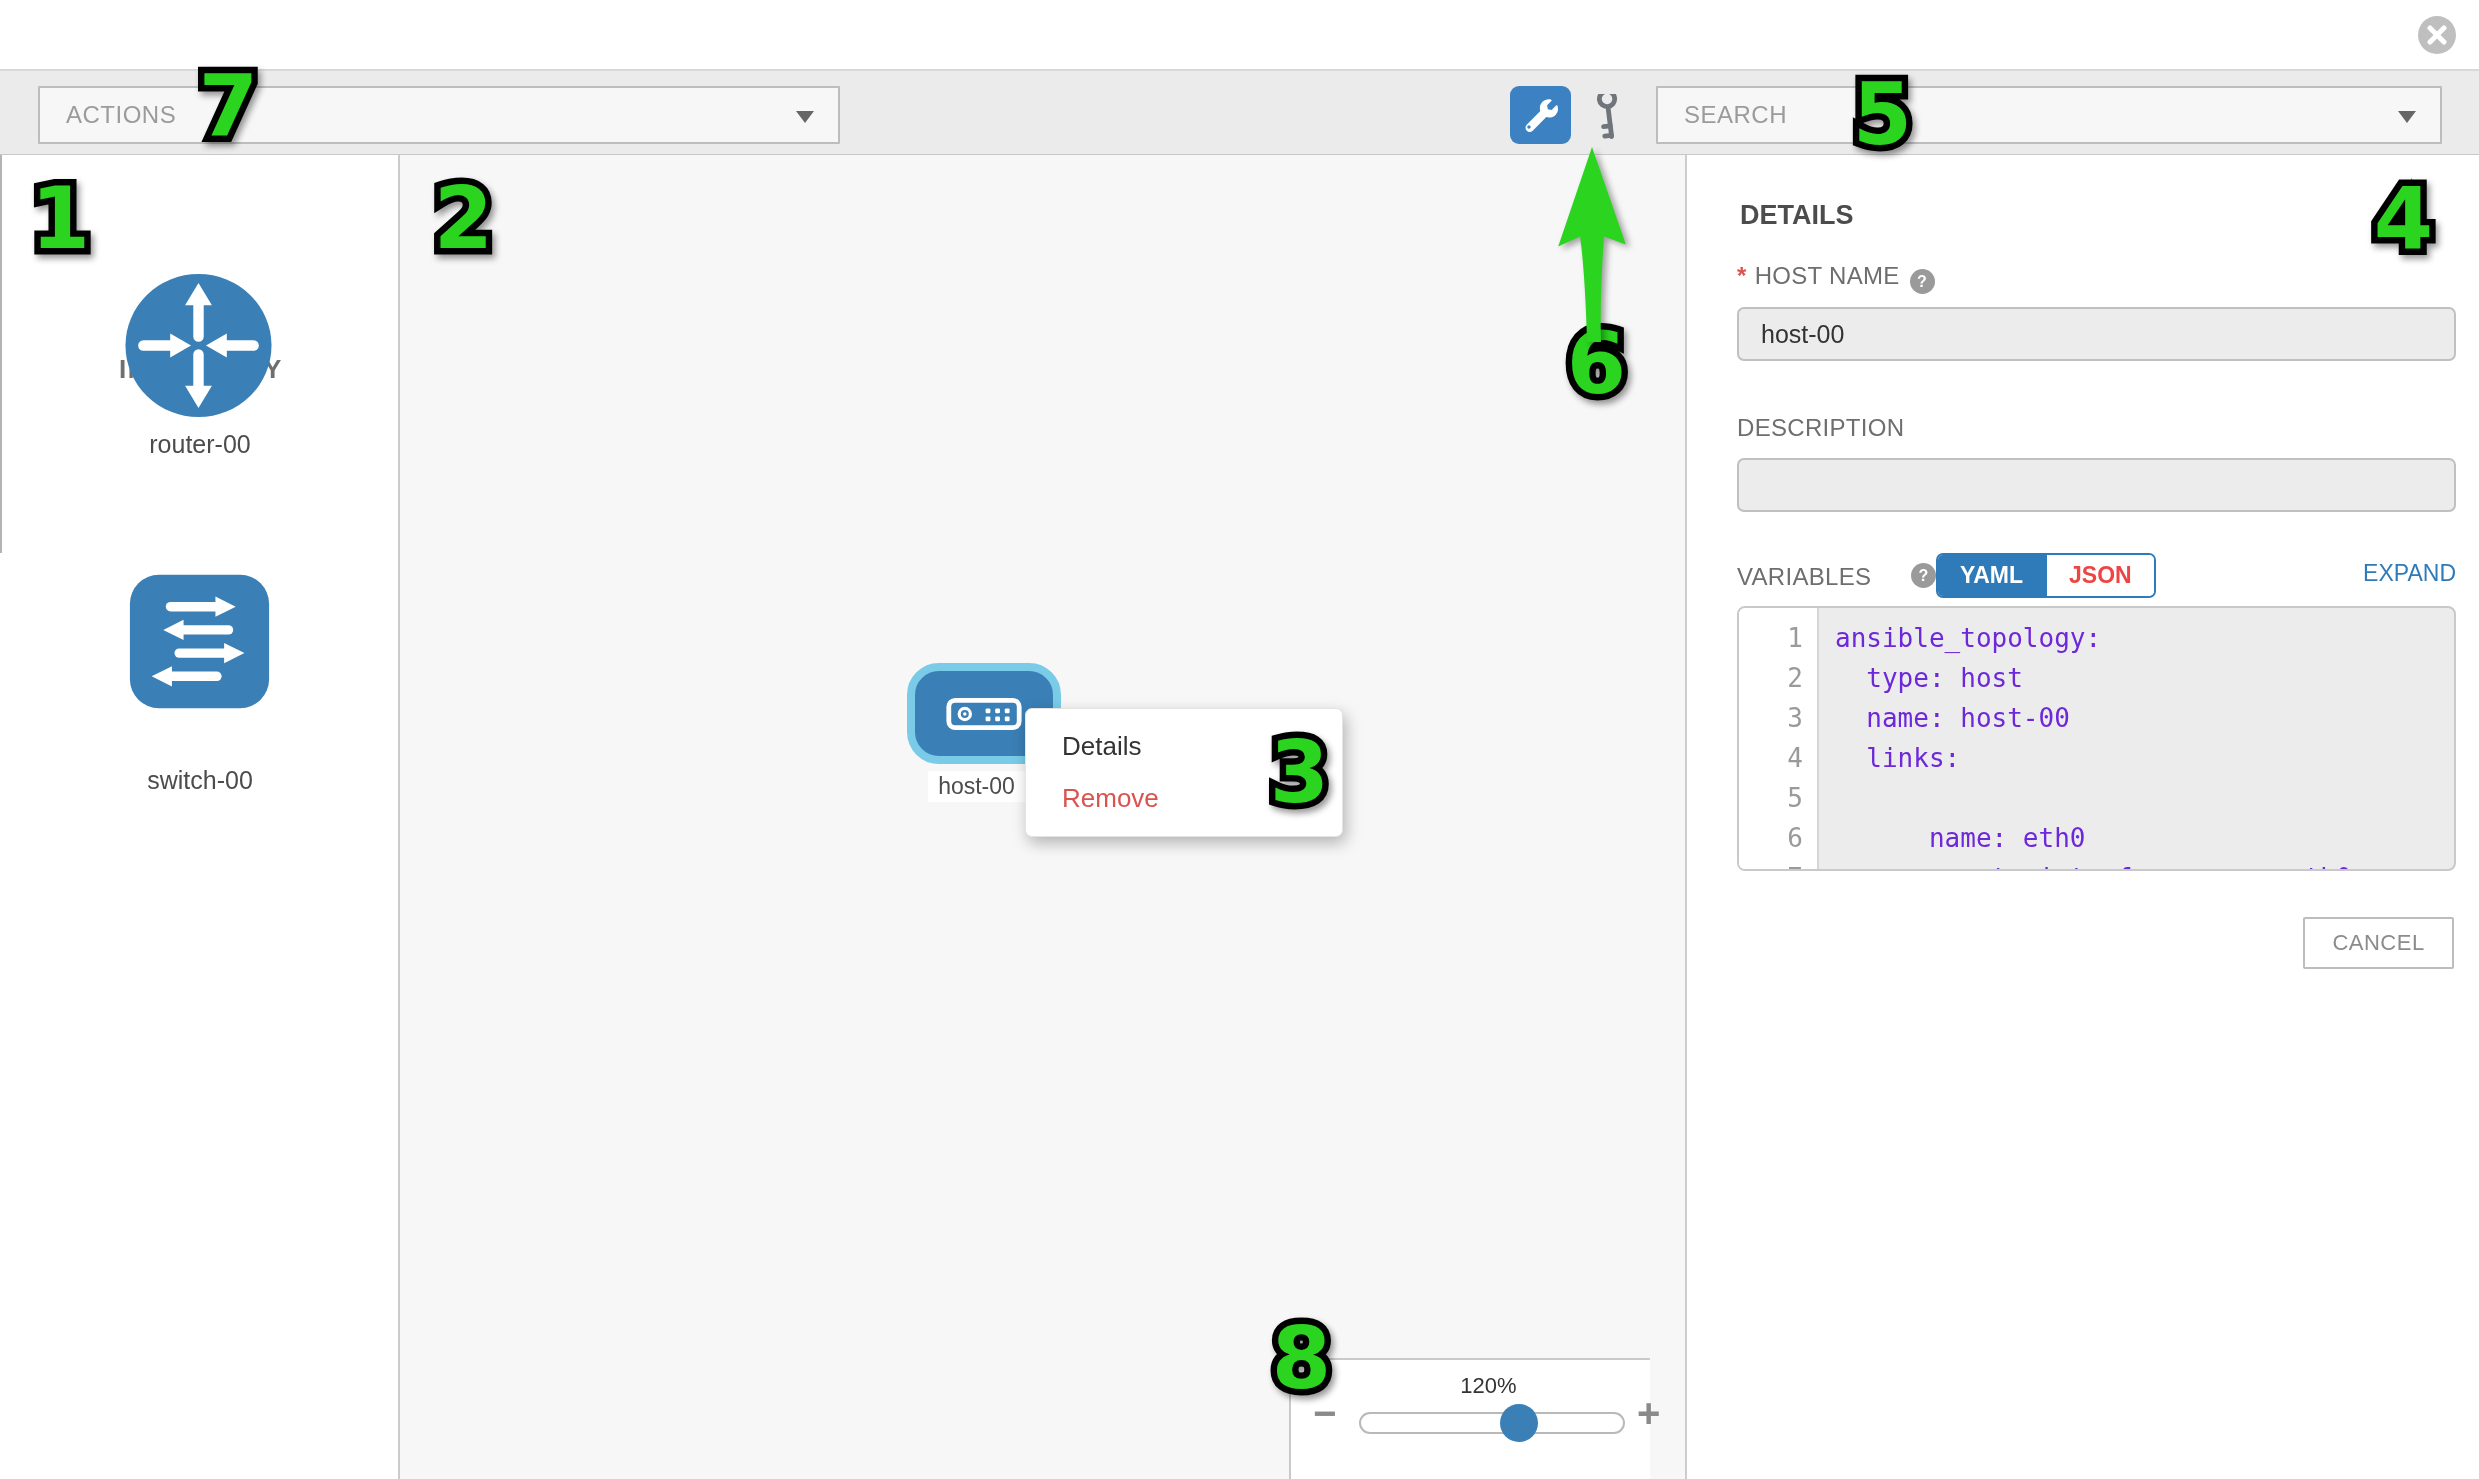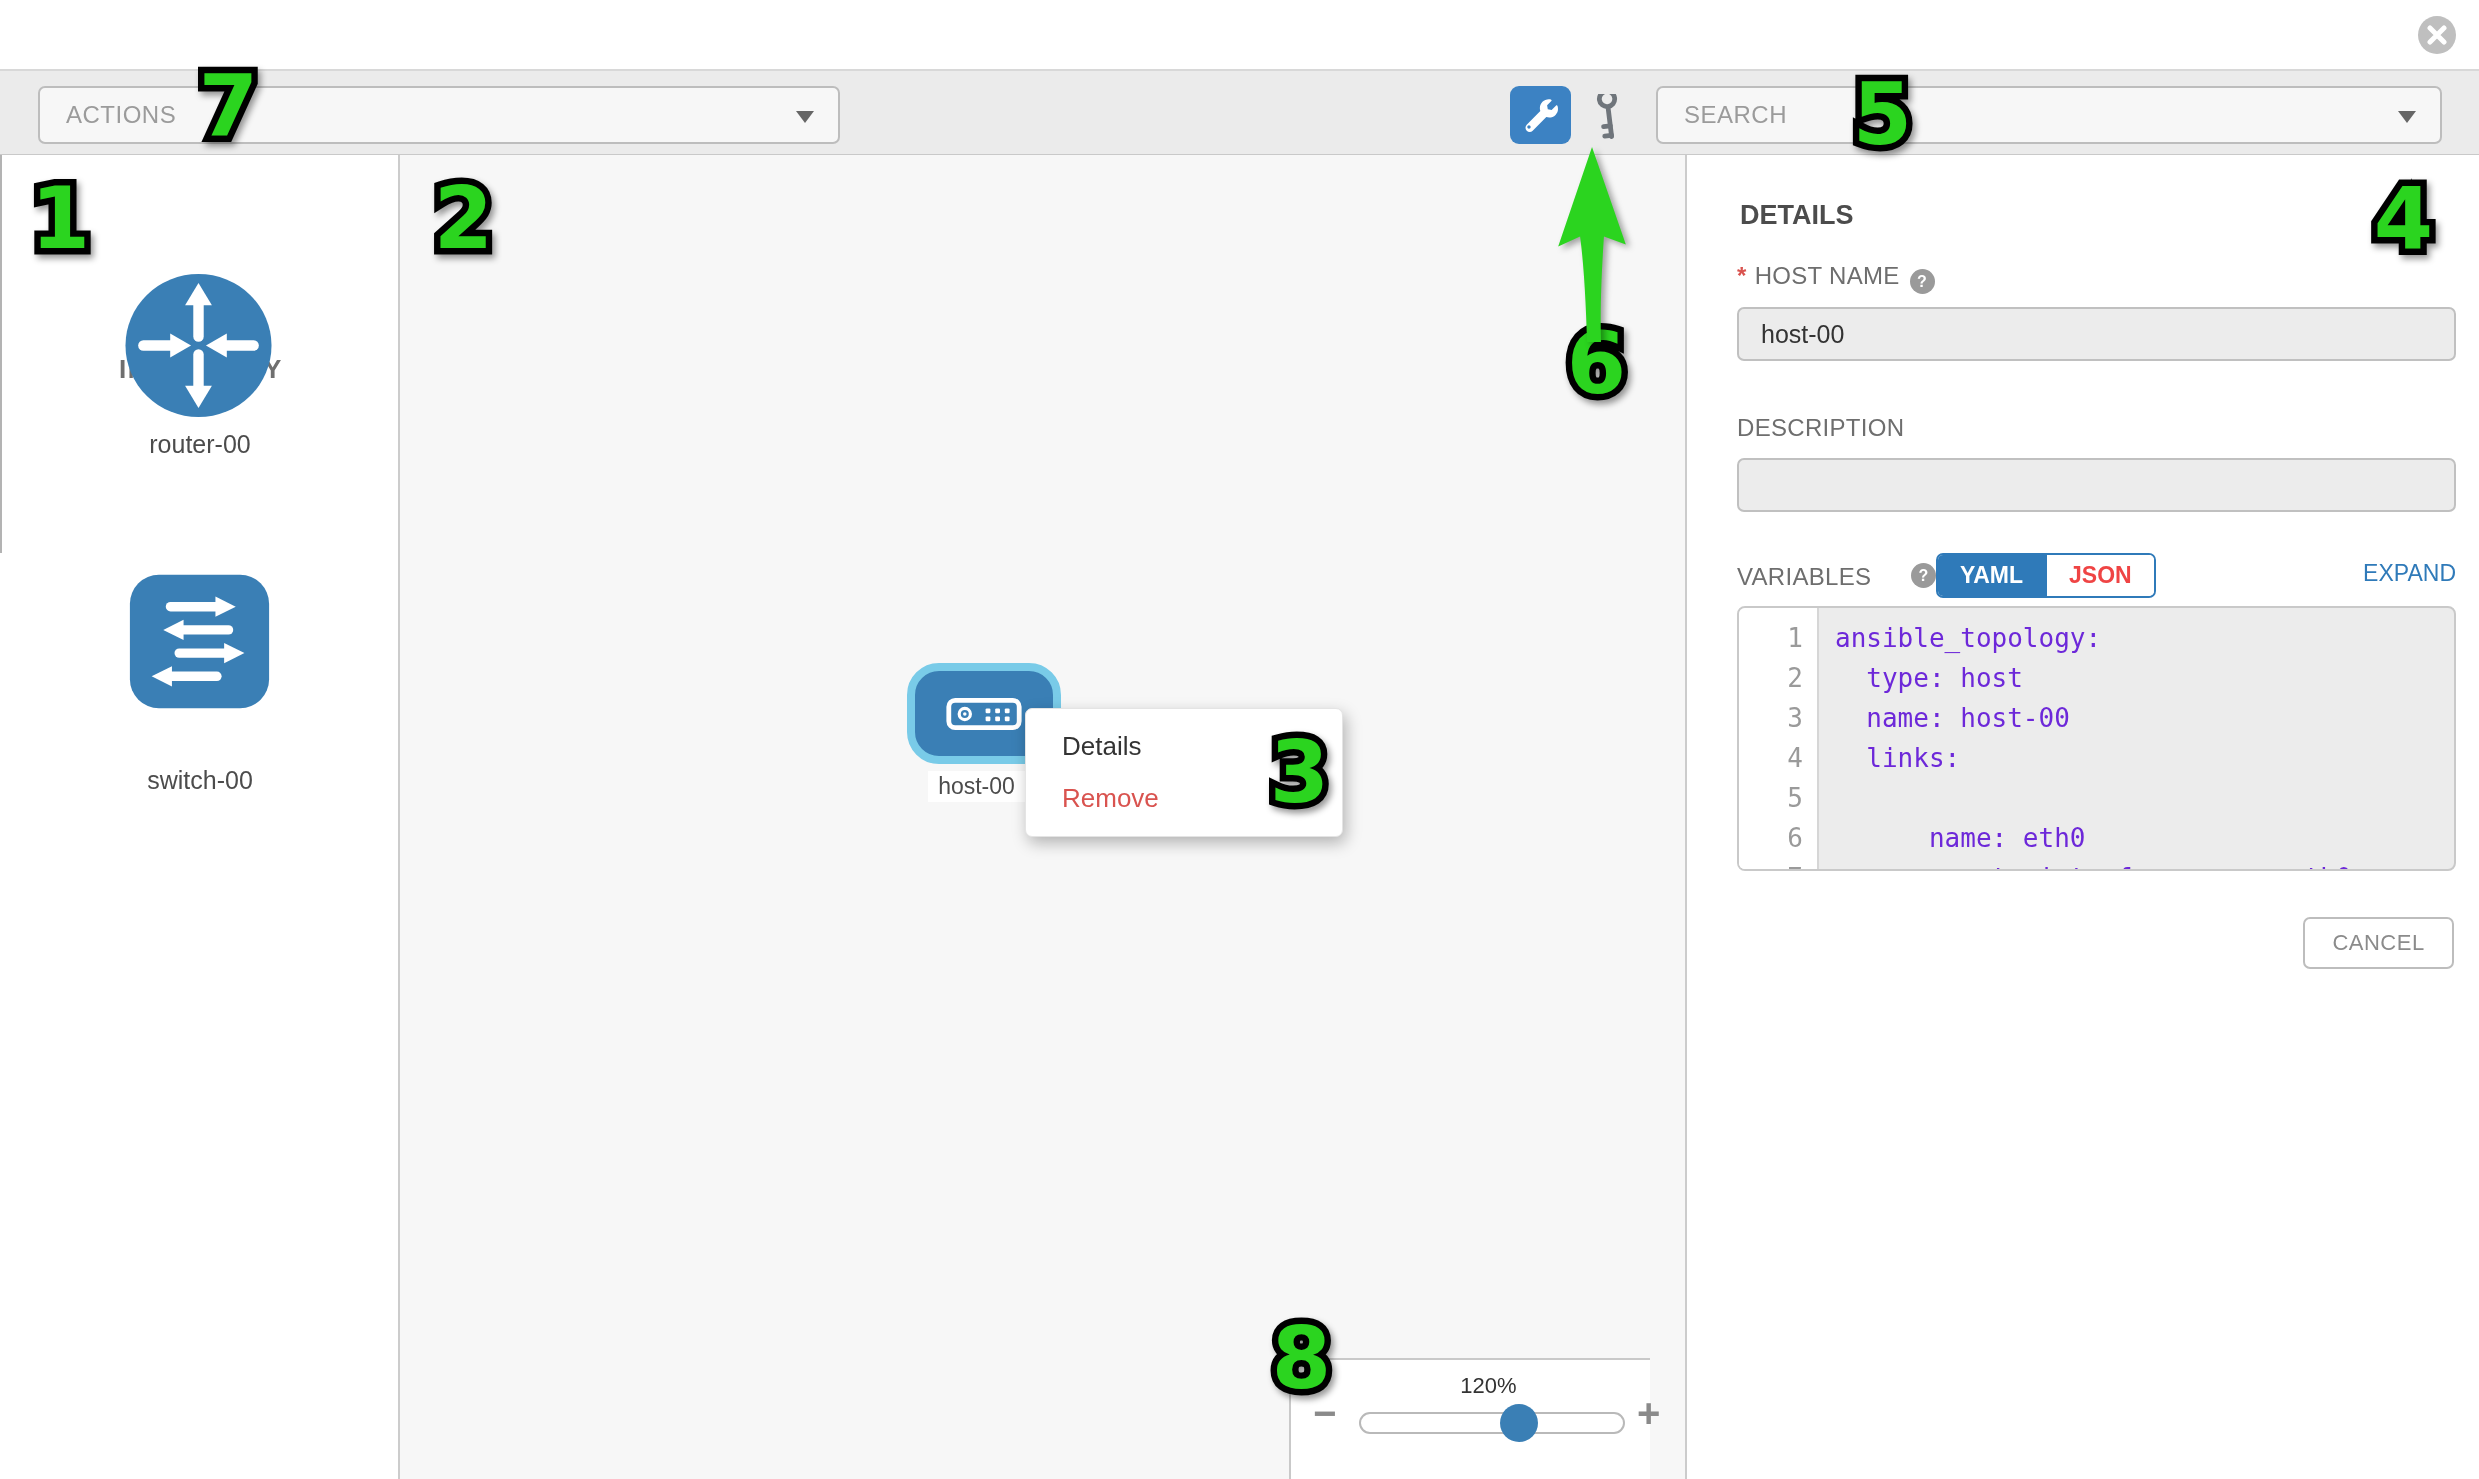--- a/index.html
+++ b/index.html
@@ -11,21 +11,21 @@
           border-bottom:2px solid #d8d8d8;box-sizing:border-box;}
   .header-title{position:absolute;left:54px;top:18px;font-size:29px;font-weight:bold;color:#4c4c4c;}
   .close-btn{position:absolute;right:24px;top:16px;width:38px;height:38px;border-radius:50%;
              background:#bfbfbf;display:flex;align-items:center;justify-content:center;cursor:pointer;}
   .close-btn svg{display:block;}
 
   
   .toolbar{position:absolute;left:0;top:71px;width:2480px;height:85px;background:#ebebeb;
            border-bottom:2px solid #c9c9c9;box-sizing:border-box;}
   .select-box{position:absolute;top:15px;height:58px;background:#f7f7f7;border:2px solid #bdbdbd;
-              border-radius:7px;box-sizing:border-box;cursor:pointer;}
+              border-radius:1px;box-sizing:border-box;cursor:pointer;}
   .select-label{position:absolute;left:26px;top:0;line-height:54px;font-size:24px;color:#9b9b9b;letter-spacing:0.5px;}
   .caret{position:absolute;right:24px;top:23px;width:0;height:0;
          border-left:9px solid transparent;border-right:9px solid transparent;border-top:12px solid #666;}
   .wrench-btn{position:absolute;left:1510px;top:15px;width:61px;height:58px;background:#3c82c3;
               border-radius:9px;display:flex;align-items:center;justify-content:center;cursor:pointer;}
   .key-btn{position:absolute;left:1585px;top:22px;width:48px;height:48px;display:flex;
            align-items:center;justify-content:center;cursor:pointer;}
 
   
   .sidebar{position:absolute;left:0;top:155px;width:400px;height:1324px;background:#fff;
@@ -93,21 +93,21 @@
   .code-scroll{position:absolute;left:0;top:0;width:100%;padding-top:10px;}
   .code-row{display:flex;height:40px;line-height:40px;
             font-family:"DejaVu Sans Mono","Liberation Mono",monospace;font-size:26px;}
   .gut{width:80px;background:#ffffff;color:#9a9a9a;text-align:right;padding-right:14px;
        border-right:2px solid #d6d6d6;flex:none;box-sizing:border-box;}
   .gutter-bg{position:absolute;left:0;top:0;width:80px;height:265px;background:#fff;
              border-right:2px solid #d6d6d6;box-sizing:border-box;}
   .code{padding-left:16px;white-space:pre;color:#6d28d9;}
 
   .cancel-btn{position:absolute;left:2303px;top:917px;width:151px;height:52px;background:#fff;
-              border:2px solid #bdbdbd;border-radius:7px;box-sizing:border-box;
+              border:2px solid #bdbdbd;border-radius:2px;box-sizing:border-box;
               font-size:22px;color:#8b8b8b;text-align:center;line-height:48px;
               letter-spacing:0.5px;cursor:pointer;}
 
   
   .ann{position:absolute;width:129px;height:129px;z-index:50;overflow:visible;
        filter:drop-shadow(3px 4px 3px rgba(0,0,0,.40));pointer-events:none;}
   .ann text{font-family:"DejaVu Sans",sans-serif;font-weight:bold;font-size:86px;
             fill:#2bd41f;stroke:#000;stroke-width:13px;paint-order:stroke;text-anchor:middle;}
   .ann-arrow{position:absolute;z-index:50;filter:drop-shadow(4px 3px 3px rgba(0,0,0,.35));
              pointer-events:none;}

